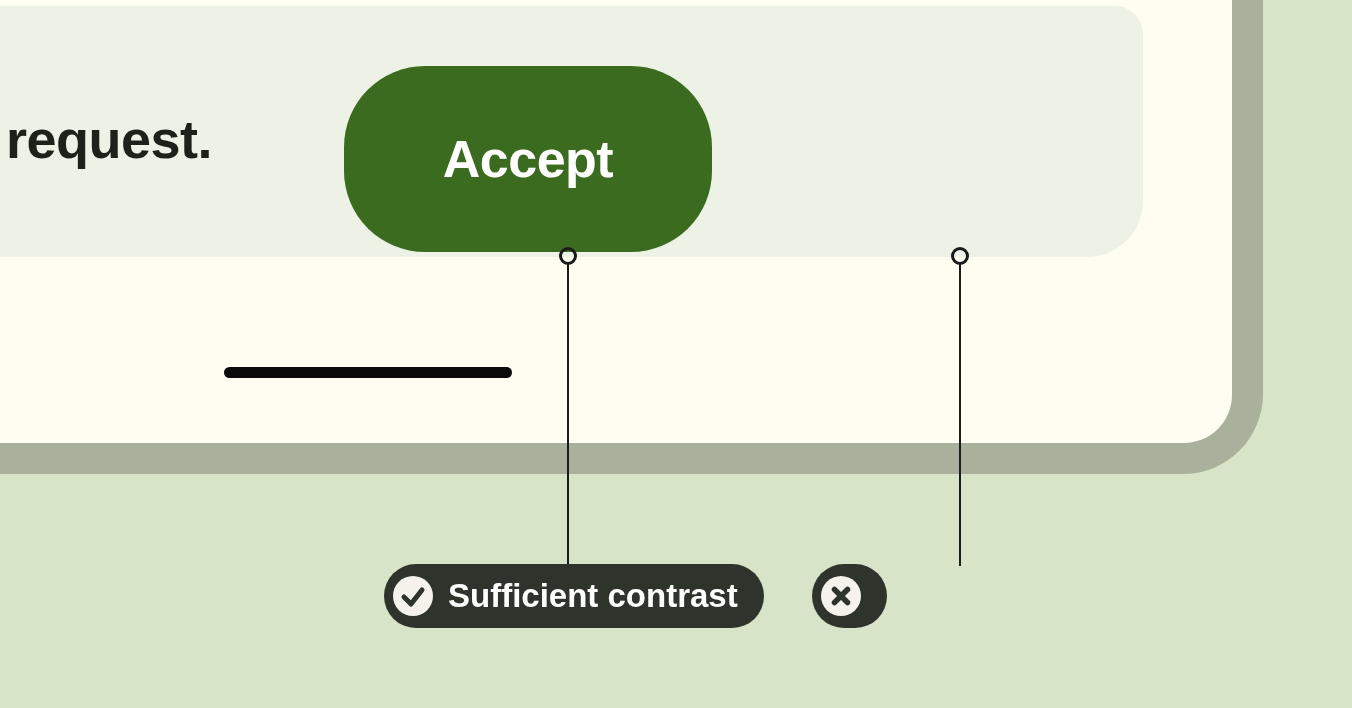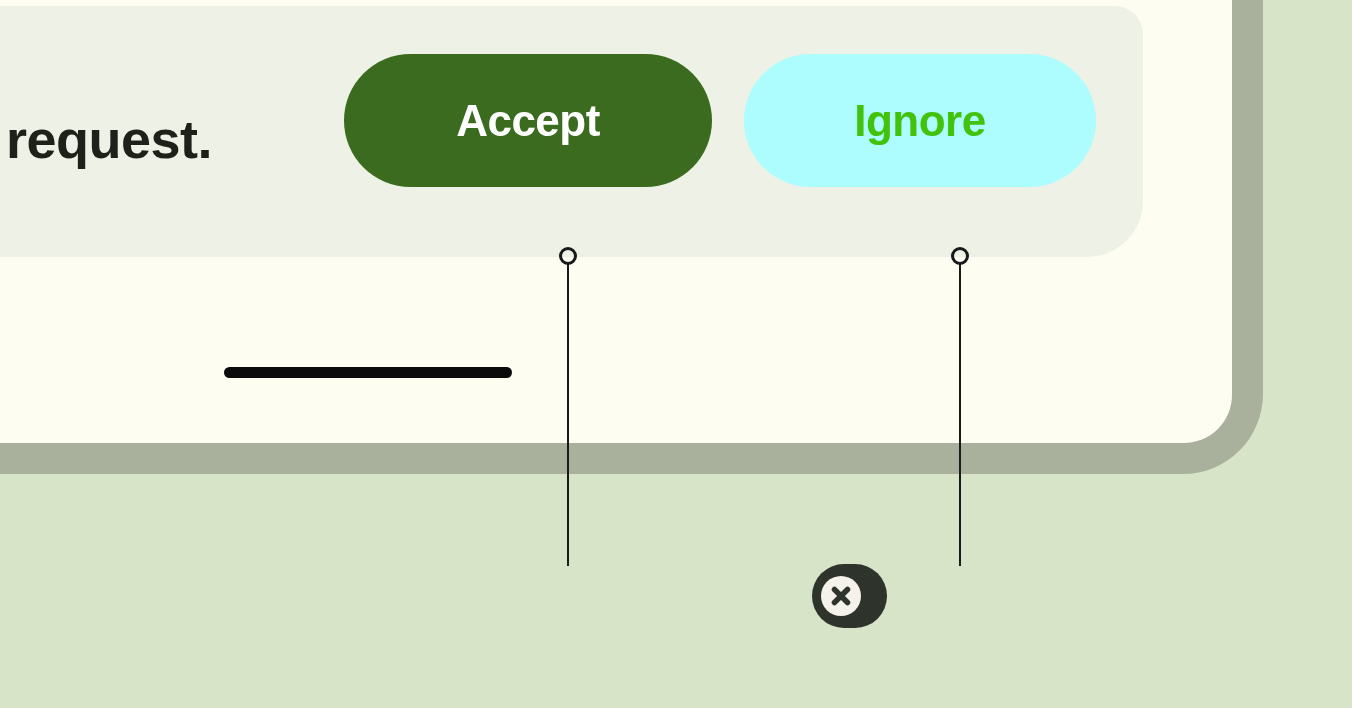--- a/index.html
+++ b/index.html
@@ -19,23 +19,23 @@
   .main-card{
     position:absolute;left:-40px;top:46px;width:1223px;height:251px;
     background:#eef1e5;border-radius:0 28px 56px 0;
   }
   .dialog-message{
     position:absolute;left:42px;top:102px; 
     font-size:54px;font-weight:700;color:#1d2119;letter-spacing:-0.5px;
     white-space:nowrap;
   }
   .btn{
-    position:absolute;top:48px;height:133px;border:none;cursor:pointer;
+    position:absolute;top:60px;height:186px;border:none;cursor:pointer;
     border-radius:81px;display:flex;align-items:center;justify-content:center;
-    font-family:"Liberation Sans",sans-serif;font-size:44px;font-weight:700;
+    font-family:"Liberation Sans",sans-serif;font-size:52px;font-weight:700;
     letter-spacing:-0.5px;
   }
   .btn-accept{left:424px;width:368px;background:#3a6b1e;color:#ffffff;}
   .btn-ignore{left:824px;width:352px;background:#adfcfe;color:#41c30c;}
   .home-indicator{
     position:absolute;left:264px;top:407px;width:288px;height:11px;
     background:#0b0b0b;border-radius:6px;
   }
   
   .connector-line{position:absolute;width:2px;background:#1a1a1a;}
@@ -68,31 +68,38 @@
 <div class="stage">
 
   <div class="bezel"></div>
   <div class="screen">
 
     <div class="main-card">
       <div class="dialog-message">a request.</div>
 
       <button class="btn btn-accept">Accept</button>
 
-      <button class="btn btn-ignore">Ignore</button>
     </div>
 
     <div class="home-indicator"></div>
   </div>
 
   <div class="connector-line line-1"></div>
   <div class="connector-line line-2"></div>
   <div class="connector-dot dot-1"></div>
   <div class="connector-dot dot-2"></div>
 
+  <div class="pill pill-sufficient">
+    <span class="pill-icon">
+      <svg width="40" height="40" viewBox="0 0 40 40">
+        <path d="M11 21 L18 28 L29 14" fill="none" stroke="#2e332b" stroke-width="5" stroke-linecap="round" stroke-linejoin="round"></path>
+      </svg>
+    </span>
+    <span>Sufficient contrast</span>
+  </div>
 
   <div class="pill pill-poor">
     <span class="pill-icon">
       <svg width="40" height="40" viewBox="0 0 40 40">
         <path d="M13.5 13.5 L26.5 26.5 M26.5 13.5 L13.5 26.5" fill="none" stroke="#2e332b" stroke-width="5.5" stroke-linecap="round"></path>
       </svg>
     </span>
   </div>
 
 </div>

